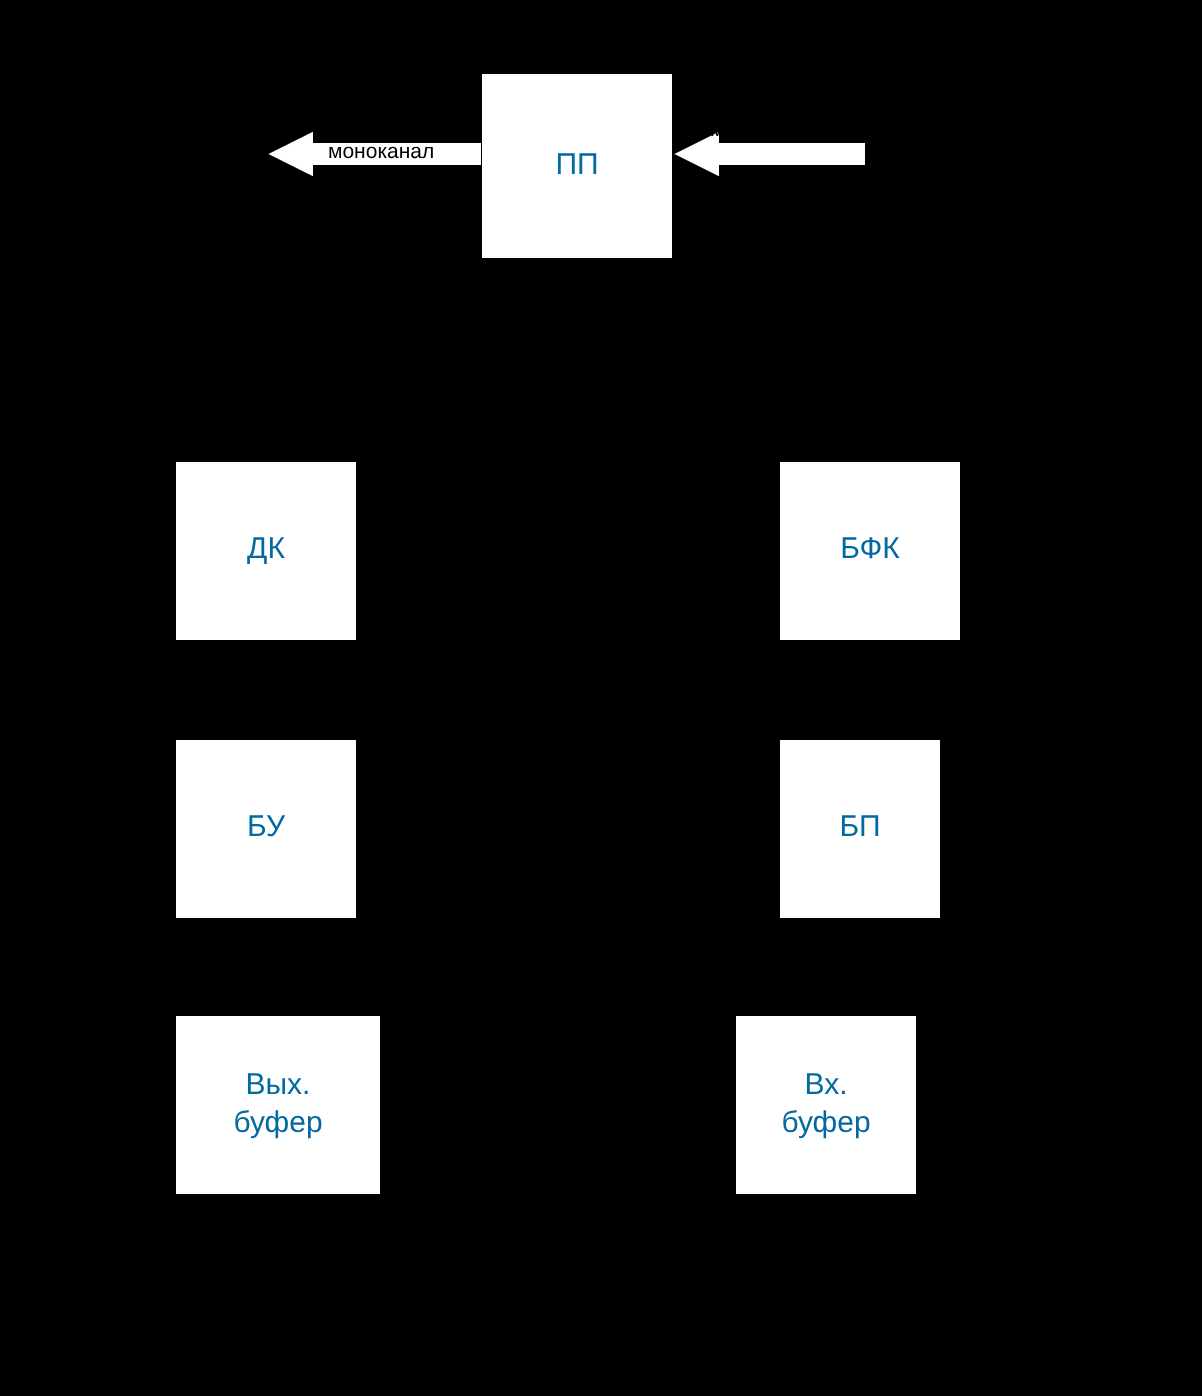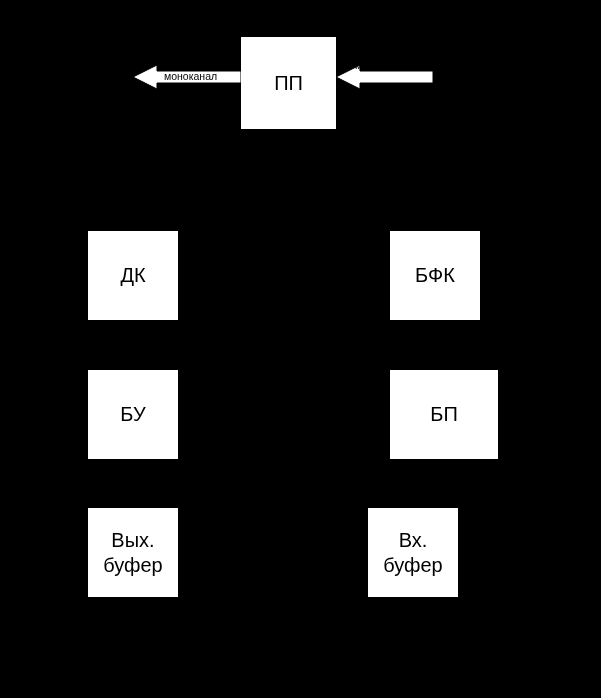--- a/index.html
+++ b/index.html
@@ -11,26 +11,26 @@
     position: relative;
     width: 601px;
     height: 698px;
     background: #000000;
     overflow: hidden;
     font-family: "Liberation Sans", sans-serif;
   }
   .box {
     position: absolute;
     background: #ffffff;
-    color: #000000;
+    color: #0369a1;
     display: flex;
     align-items: center;
     justify-content: center;
     text-align: center;
-    font-size: 20px;
+    font-size: 15px;
     line-height: 1.25;
     white-space: pre-line;
     box-sizing: border-box;
   }
   .arrow-label {
     position: absolute;
     color: #000000;
     font-size: 10.5px;
     line-height: 1;
     white-space: nowrap;
@@ -61,23 +61,23 @@
   </svg>
 
   <div class="box" style="left:241px; top:37px; width:95px; height:92px;">ПП</div>
 
   <div class="box" style="left:88px; top:231px; width:90px; height:89px;">ДК</div>
 
   <div class="box" style="left:88px; top:370px; width:90px; height:89px;">БУ</div>
 
   <div class="box" style="left:390px; top:231px; width:90px; height:89px;">БФК</div>
 
-  <div class="box" style="left:390px; top:370px; width:108px; height:89px;">БП</div>
+  <div class="box" style="left:390px; top:370px; width:80px; height:89px;">БП</div>
 
-  <div class="box" style="left:88px; top:508px; width:90px; height:89px;">Вых.
+  <div class="box" style="left:88px; top:508px; width:102px; height:89px;">Вых.
 буфер</div>
 
   <div class="box" style="left:368px; top:508px; width:90px; height:89px;">Вх.
 буфер</div>
 
   <div class="arrow-label" style="left:164px; top:71px;">моноканал</div>
 
   <div class="arrow-label" style="left:355px; top:60px;">моноканал</div>
 
 </div>

